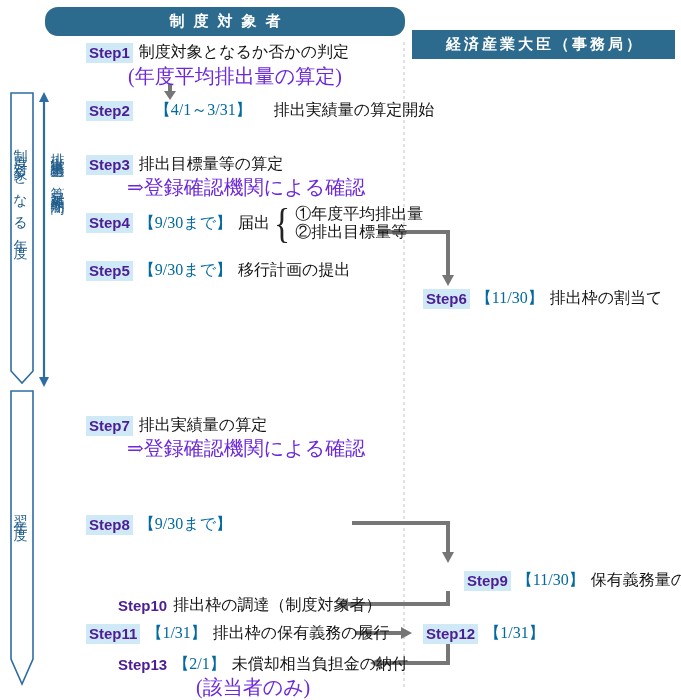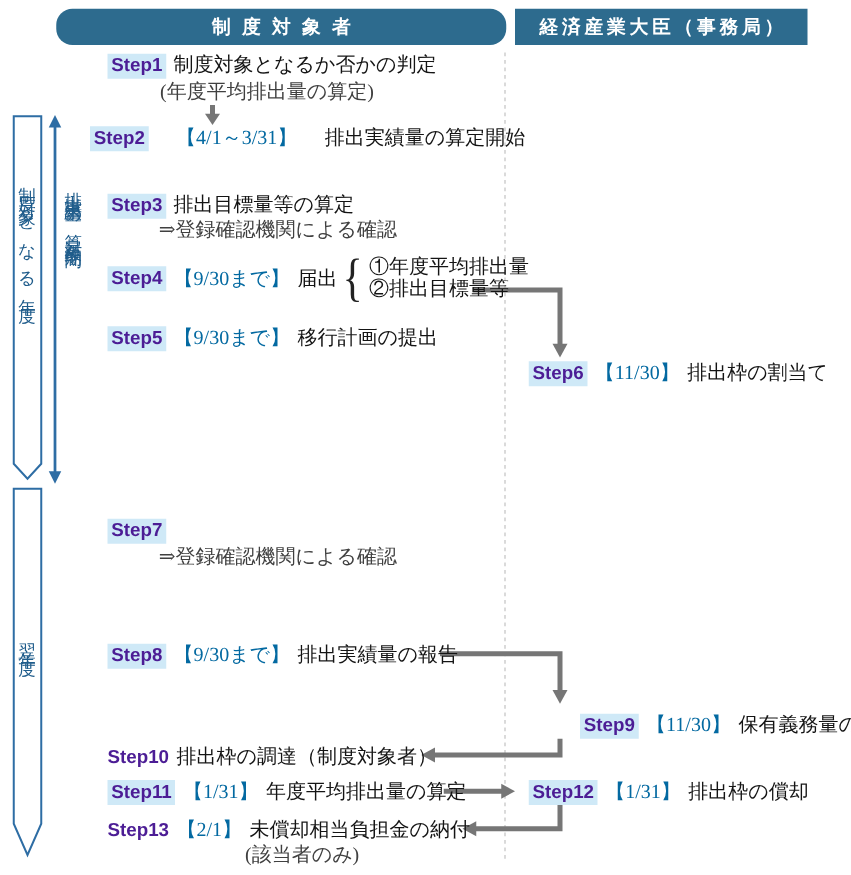--- a/index.html
+++ b/index.html
@@ -2,35 +2,35 @@
 <html><head>
 <meta charset="utf-8">
 <style>
   html,body{margin:0;padding:0;background:#fff;}
   .canvas{position:relative;width:681px;height:700px;background:#fff;overflow:hidden;
           font-family:"Liberation Serif","DejaVu Serif",serif;}
   .hdr{position:absolute;top:7px;height:29px;background:#2d6b8e;color:#fff;
        display:flex;align-items:center;justify-content:center;
        font-size:15px;font-weight:bold;}
   .hdr-left{left:45px;width:360px;letter-spacing:9px;text-indent:9px;border-radius:13px;}
-  .hdr-right{left:412px;width:234px;letter-spacing:3px;text-indent:3px;}
+  .hdr-right{left:412px;width:263px;letter-spacing:3px;text-indent:3px;margin-top:23px;}
   svg.overlay{position:absolute;left:0;top:0;pointer-events:none;}
   .vtext{position:absolute;writing-mode:vertical-rl;text-orientation:upright;
          color:#1f5c8b;font-size:14px;line-height:1;}
   .vt1{left:13px;top:138px;letter-spacing:6px;}
   .vt2{left:50px;top:142px;letter-spacing:3px;}
   .vt3{left:13px;top:504px;letter-spacing:6px;}
   .step{position:absolute;display:flex;align-items:center;gap:6px;white-space:nowrap;
         font-size:16px;color:#141414;}
   .slabel{font-family:"Liberation Sans","DejaVu Sans",sans-serif;font-weight:bold;
           font-size:15px;color:#4c1d95;background:#cfe9f7;padding:0 3px;line-height:20px;}
-  .slabel.plain{background:transparent;padding:0;}
+  .slabel.plain{background:transparent;padding:0;margin-left:32px;}
   .date{color:#0369a1;}
   .jp{color:#141414;}
-  .sub{position:absolute;font-size:16px;color:#404040;white-space:nowrap;}
+  .sub{position:absolute;font-size:20px;color:#6d28d9;white-space:nowrap;}
   .brace{font-size:42px;font-weight:200;color:#222;line-height:38px;margin:0 -3px 0 -4px;
          transform:scaleX(.8);}
   .brace-items{display:flex;flex-direction:column;font-size:16px;line-height:18px;}
 </style>
 </head>
 <body>
 
 <div class="canvas">
 
   <div class="hdr hdr-left">
@@ -73,21 +73,21 @@
   <div class="vtext vt1">制度対象となる年度</div>
   <div class="vtext vt2">排出実績量の算定対象期間</div>
   <div class="vtext vt3">翌年度</div>
 
   <div class="step" style="left:86px;top:42px;">
     <span class="slabel">Step1</span>
     <span class="jp">制度対象となるか否かの判定</span>
   </div>
   <div class="sub" style="left:128px;top:63px;">(年度平均排出量の算定)</div>
 
-  <div class="step" style="left:72px;top:100px;gap:22px;">
+  <div class="step" style="left:86px;top:100px;gap:22px;">
     <span class="slabel">Step2</span>
     <span class="date">【4/1～3/31】</span>
     <span class="jp">排出実績量の算定開始</span>
   </div>
 
   <div class="step" style="left:86px;top:154px;">
     <span class="slabel">Step3</span>
     <span class="jp">排出目標量等の算定</span>
   </div>
   <div class="sub" style="left:127px;top:174px;">⇒登録確認機関による確認</div>
@@ -110,50 +110,49 @@
   </div>
 
   <div class="step" style="left:423px;top:288px;">
     <span class="slabel">Step6</span>
     <span class="date">【11/30】</span>
     <span class="jp">排出枠の割当て</span>
   </div>
 
   <div class="step" style="left:86px;top:415px;">
     <span class="slabel">Step7</span>
+    <span class="jp">排出実績量の算定</span>
   </div>
   <div class="sub" style="left:127px;top:435px;">⇒登録確認機関による確認</div>
 
   <div class="step" style="left:86px;top:514px;">
     <span class="slabel">Step8</span>
     <span class="date">【9/30まで】</span>
-    <span class="jp">排出実績量の報告</span>
   </div>
 
   <div class="step" style="left:423px;top:570px;padding-left:41px;">
     <span class="slabel">Step9</span>
     <span class="date">【11/30】</span>
     <span class="jp">保有義務量の通知</span>
   </div>
 
   <div class="step" style="left:86px;top:595px;">
     <span class="slabel plain">Step10</span>
     <span class="jp">排出枠の調達（制度対象者）</span>
   </div>
 
   <div class="step" style="left:86px;top:623px;">
     <span class="slabel">Step11</span>
     <span class="date">【1/31】</span>
-    <span class="jp">年度平均排出量の算定</span>
+    <span class="jp">排出枠の保有義務の履行</span>
   </div>
 
   <div class="step" style="left:423px;top:623px;">
     <span class="slabel">Step12</span>
     <span class="date">【1/31】</span>
-    <span class="jp">排出枠の償却</span>
   </div>
 
   <div class="step" style="left:86px;top:654px;">
     <span class="slabel plain">Step13</span>
     <span class="date">【2/1】</span>
     <span class="jp">未償却相当負担金の納付</span>
   </div>
   <div class="sub" style="left:196px;top:674px;">(該当者のみ)</div>
 
 </div>

